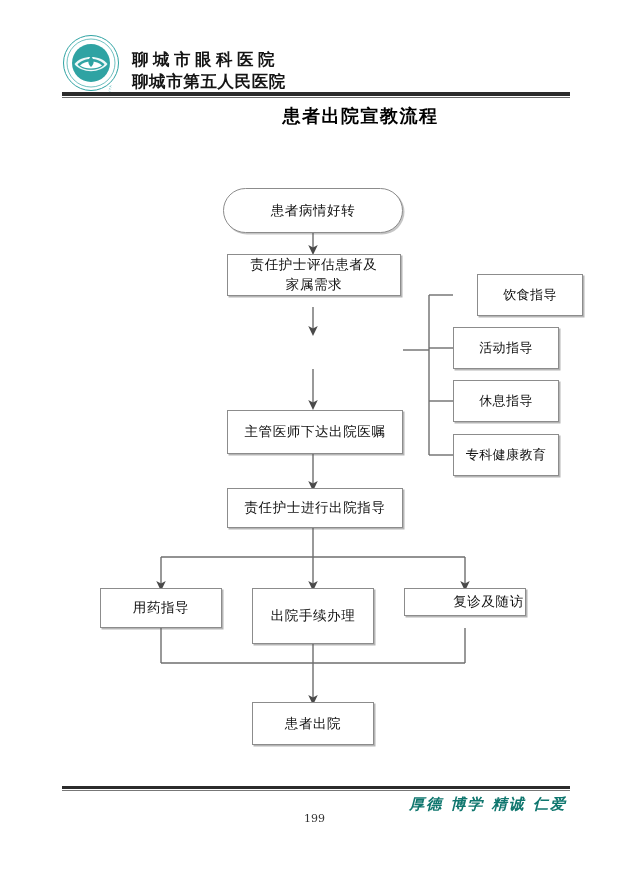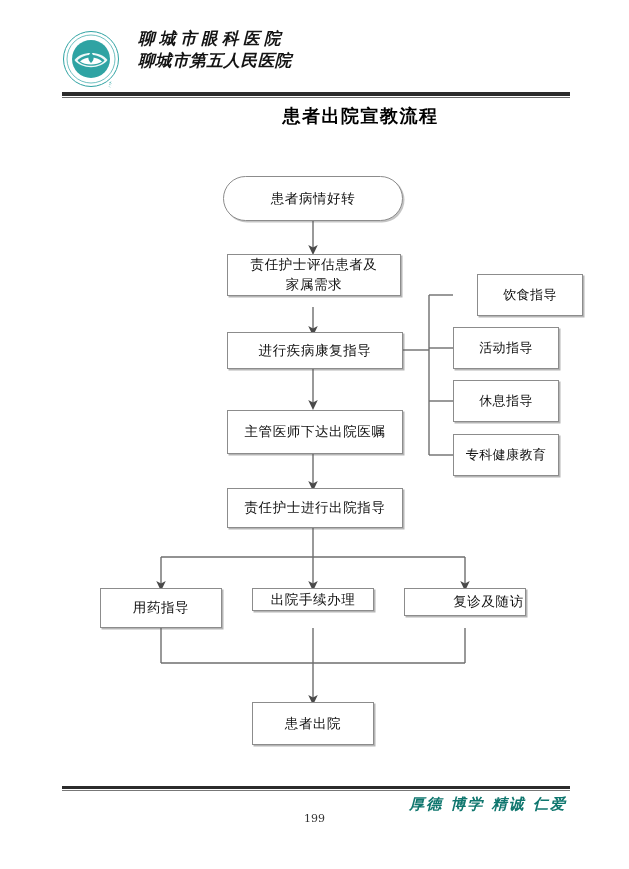--- a/index.html
+++ b/index.html
@@ -6,21 +6,21 @@
   body{
     width:629px;height:869px;
     background:#ffffff;
     font-family:"DejaVu Sans","Liberation Sans",sans-serif;
     position:relative;overflow:hidden;
     color:#1a1a1a;
   }
   .page{position:absolute;inset:0;}
 
   
-  .header{position:absolute;left:62px;top:30px;width:508px;height:62px;display:flex;align-items:flex-start;gap:18px;font-style:italic;}
+  .header{position:absolute;left:62px;top:30px;width:508px;height:62px;display:flex;align-items:flex-end;gap:12px;}
   .logo{width:58px;height:58px;flex:0 0 58px;position:relative;}
   .hosp-names{display:flex;flex-direction:column;justify-content:center;gap:3px;}
   .hosp-line1{font-size:16.5px;font-weight:700;letter-spacing:4.5px;color:#141414;
     font-family:"DejaVu Sans","Liberation Sans",sans-serif;line-height:1.15;}
   .hosp-line2{font-size:16.5px;font-weight:700;letter-spacing:0.6px;color:#141414;
     font-family:"DejaVu Sans","Liberation Sans",sans-serif;line-height:1.15;}
 
   .header-rule{position:absolute;left:62px;top:92px;width:508px;height:4px;background:#2b2b2b;}
   .header-rule2{position:absolute;left:62px;top:97px;width:508px;height:1px;background:#6a6a6a;}
 
@@ -30,21 +30,21 @@
     font-family:"DejaVu Serif","Liberation Serif",serif;margin-left:46px;}
 
   
   .flow{position:absolute;left:0;top:0;width:629px;height:869px;}
   .node{position:absolute;box-sizing:border-box;background:#fff;
     border:1px solid #8c8c8c;
     box-shadow:1.5px 1.5px 0 rgba(90,90,90,.45);
     display:flex;align-items:center;justify-content:center;text-align:center;
     font-size:13.5px;color:#101010;line-height:1.45;letter-spacing:.6px;
     font-family:"DejaVu Sans","Liberation Sans",sans-serif;}
-  .node.start{border-radius:26px;box-shadow:1.5px 1.5px 0 rgba(90,90,90,.35);}
+  .node.start{border-radius:26px;box-shadow:1.5px 1.5px 0 rgba(90,90,90,.35);margin-top:12px;}
   .node.small{font-size:13px;letter-spacing:.4px;}
 
   svg.wires{position:absolute;left:0;top:0;width:629px;height:869px;overflow:visible;}
 
   
   .footer-rule{position:absolute;left:62px;top:786px;width:508px;height:3px;background:#2b2b2b;}
   .footer-rule2{position:absolute;left:62px;top:790px;width:508px;height:1px;background:#777;}
   .motto{position:absolute;right:62px;top:795px;font-size:15px;letter-spacing:2px;color:#0f766e;
     font-family:"DejaVu Serif","Liberation Serif",serif;font-style:italic;font-weight:700;}
   .pageno{position:absolute;left:0;top:812px;width:629px;text-align:center;
@@ -124,23 +124,20 @@
   <div class="flow">
 
     <div class="node start" style="left:223px;top:176px;width:180px;height:45px;">
       <span>患者病情好转</span>
     </div>
 
     <div class="node" style="left:227px;top:254px;width:174px;height:42px;padding:0 16px;">
       <span>责任护士评估患者及家属需求</span>
     </div>
 
-    <div class="node" style="left:227px;top:332px;width:176px;height:37px;">
-      <span>进行疾病康复指导</span>
-    </div>
 
     <div class="node" style="left:227px;top:410px;width:176px;height:44px;">
       <span>主管医师下达出院医嘱</span>
     </div>
 
     <div class="node" style="left:227px;top:488px;width:176px;height:40px;">
       <span>责任护士进行出院指导</span>
     </div>
 
     <div class="node small" style="left:477px;top:274px;width:106px;height:42px;">
@@ -152,21 +149,21 @@
     <div class="node small" style="left:453px;top:380px;width:106px;height:42px;">
       <span>休息指导</span>
     </div>
     <div class="node small" style="left:453px;top:434px;width:106px;height:42px;">
       <span>专科健康教育</span>
     </div>
 
     <div class="node" style="left:100px;top:588px;width:122px;height:40px;">
       <span>用药指导</span>
     </div>
-    <div class="node" style="left:252px;top:588px;width:122px;height:23px;">
+    <div class="node" style="left:252px;top:588px;width:122px;height:56px;">
       <span>出院手续办理</span>
     </div>
     <div class="node" style="left:404px;top:588px;width:122px;height:28px;padding-left:47px;">
       <span>复诊及随访</span>
     </div>
 
     <div class="node" style="left:252px;top:702px;width:122px;height:43px;">
       <span>患者出院</span>
     </div>
   </div>

